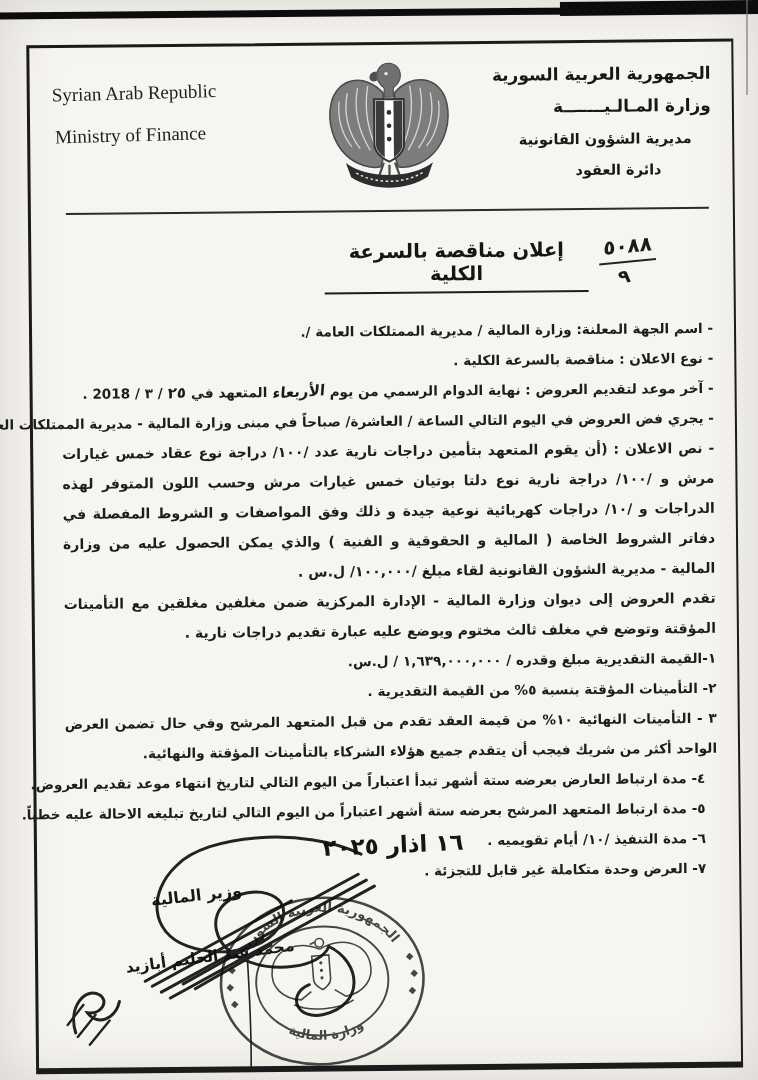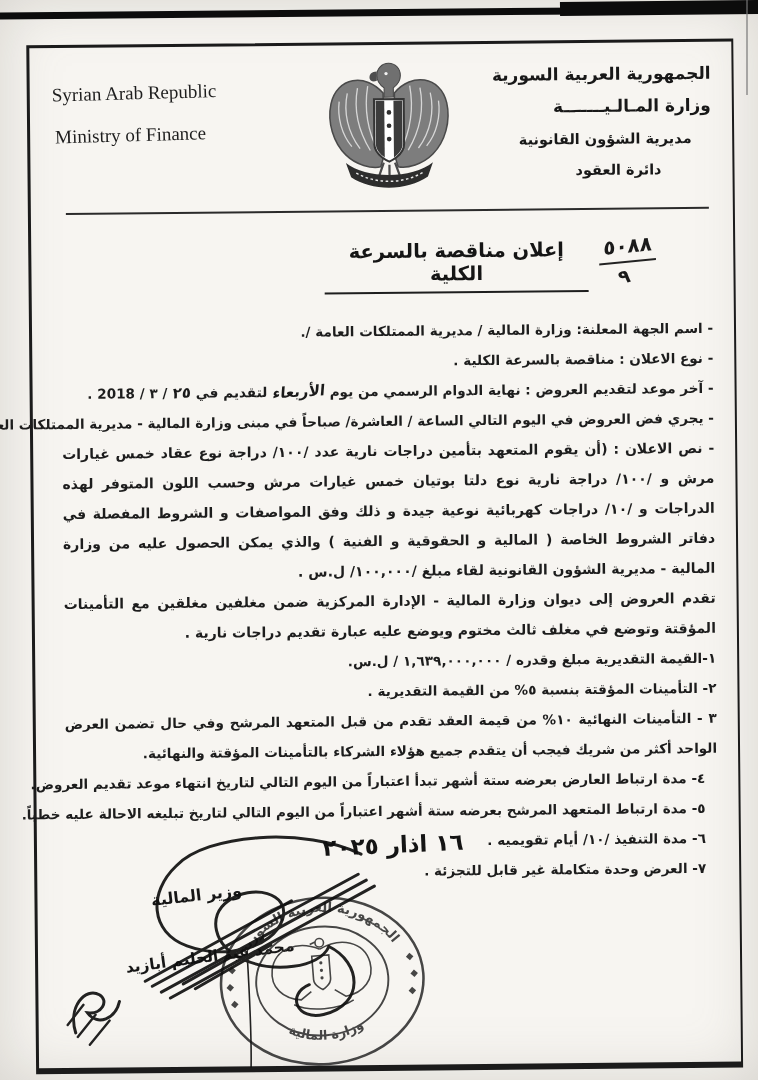--- a/index.html
+++ b/index.html
@@ -125,21 +125,21 @@
       <div class="den">٩</div>
     </div>
 
     <div class="title">
       <span class="t-inner">إعلان مناقصة بالسرعة الكلية</span>
     </div>
 
     <div class="body">
       <div class="bline">- اسم الجهة المعلنة: وزارة المالية / مديرية الممتلكات العامة /.</div>
       <div class="bline">- نوع الاعلان : مناقصة بالسرعة الكلية .</div>
-      <div class="bline"><span>- آخر موعد لتقديم العروض : نهاية الدوام الرسمي من يوم</span><span class="hand hand-inline">الأربعاء</span><span>لتقديم في</span><span class="hand hand-inline">٢٥</span><span>/ ٣ / 2018 .</span></div>
+      <div class="bline"><span>- آخر موعد لتقديم العروض : نهاية الدوام الرسمي من يوم</span><span class="hand hand-inline">الأربعاء</span><span>المتعهد في</span><span class="hand hand-inline">٢٥</span><span>/ ٣ / 2018 .</span></div>
       <div class="bline">- يجري فض العروض في اليوم التالي الساعة / العاشرة/ صباحاً في مبنى وزارة المالية - مديرية الممتلكات العامة.</div>
       <div class="para">- نص الاعلان : (أن يقوم المتعهد بتأمين دراجات نارية عدد /١٠٠/ دراجة نوع عقاد خمس غيارات مرش و /١٠٠/ دراجة نارية نوع دلتا بوتيان خمس غيارات مرش وحسب اللون المتوفر لهذه الدراجات و /١٠/ دراجات كهربائية نوعية جيدة و ذلك وفق المواصفات و الشروط المفصلة في دفاتر الشروط الخاصة ( المالية و الحقوقية و الفنية ) والذي يمكن الحصول عليه من وزارة المالية - مديرية الشؤون القانونية لقاء مبلغ /١٠٠,٠٠٠/ ل.س .</div>
       <div class="para">تقدم العروض إلى ديوان وزارة المالية - الإدارة المركزية ضمن مغلفين مغلقين مع التأمينات المؤقتة وتوضع في مغلف ثالث مختوم ويوضع عليه عبارة تقديم دراجات نارية .</div>
       <div class="item">١-القيمة التقديرية مبلغ وقدره / ١,٦٣٩,٠٠٠,٠٠٠ / ل.س.</div>
       <div class="item">٢- التأمينات المؤقتة بنسبة ٥% من القيمة التقديرية .</div>
       <div class="item wrap">٣ - التأمينات النهائية ١٠% من قيمة العقد تقدم من قبل المتعهد المرشح وفي حال تضمن العرض الواحد أكثر من شريك فيجب أن يتقدم جميع هؤلاء الشركاء بالتأمينات المؤقتة والنهائية.</div>
       <div class="item ind">٤- مدة ارتباط العارض بعرضه ستة أشهر تبدأ اعتباراً من اليوم التالي لتاريخ انتهاء موعد تقديم العروض.</div>
       <div class="item ind">٥- مدة ارتباط المتعهد المرشح بعرضه ستة أشهر اعتباراً من اليوم التالي لتاريخ تبليغه الاحالة عليه خطياً.</div>
       <div class="item ind">٦- مدة التنفيذ /١٠/ أيام تقويميه .</div>
       <div class="item ind">٧- العرض وحدة متكاملة غير قابل للتجزئة .</div>

